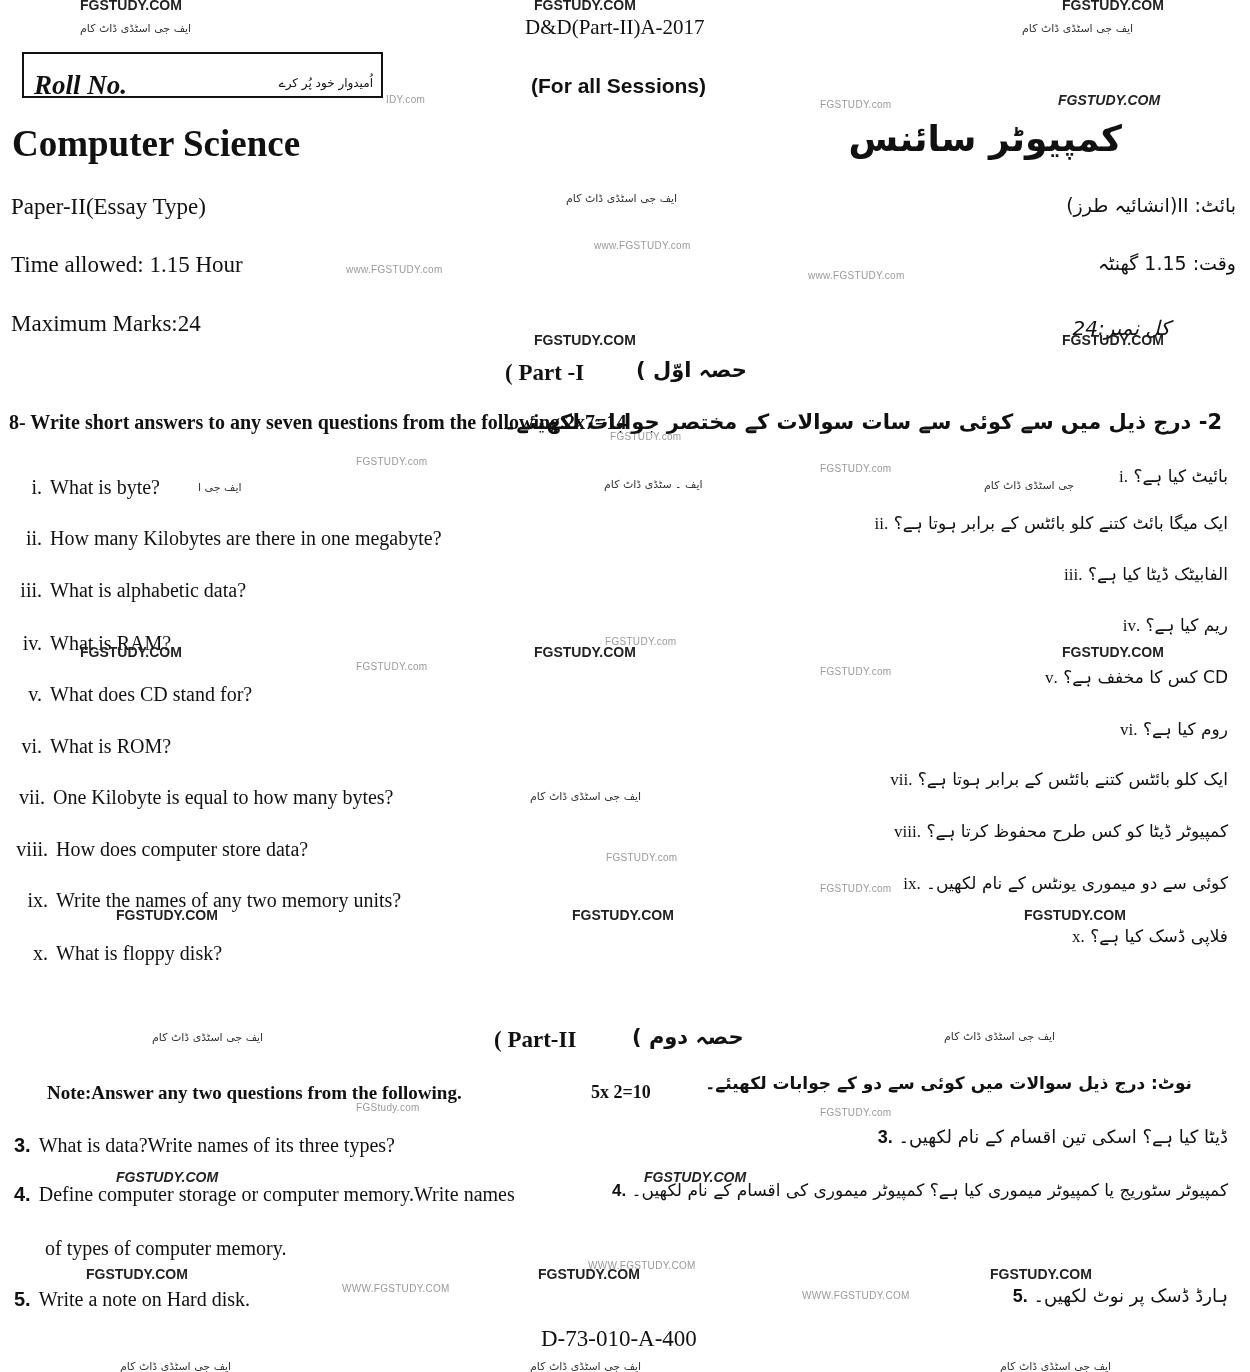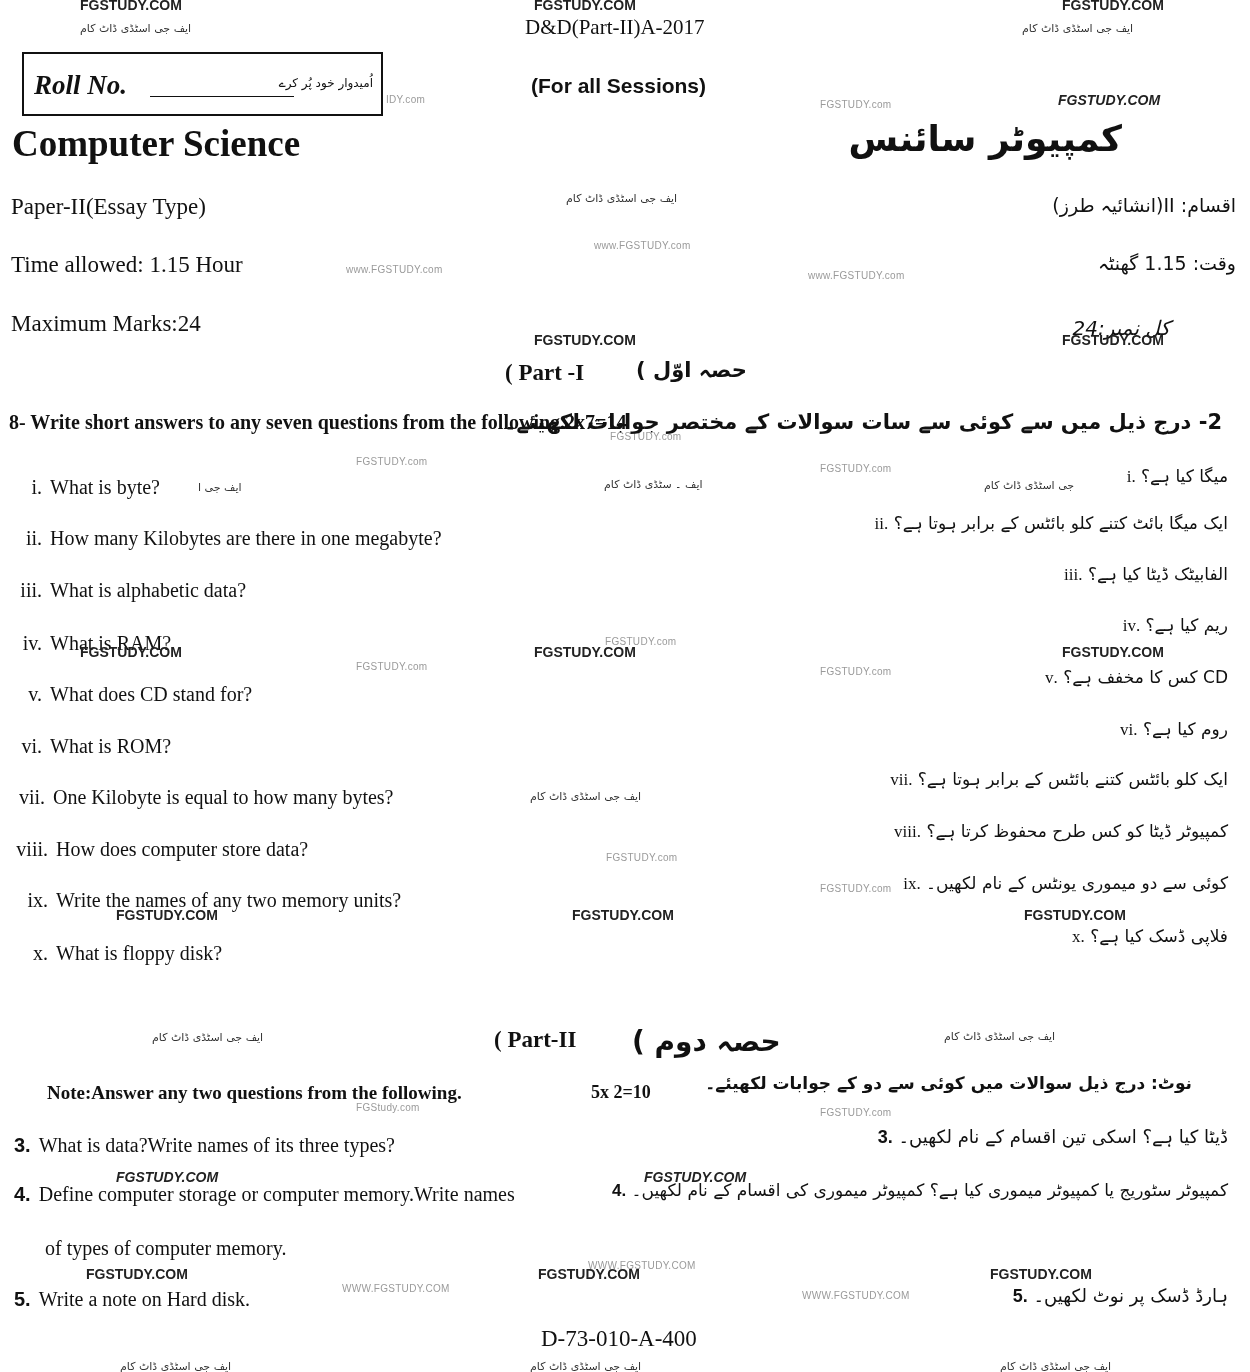--- a/index.html
+++ b/index.html
@@ -5,21 +5,21 @@
   html, body { margin: 0; padding: 0; background: #ffffff; }
   body { width: 1250px; height: 1372px; position: relative; overflow: hidden; color: #111; font-family: "Liberation Serif", serif; }
   .abs { position: absolute; white-space: nowrap; }
   .wm-bold { font-family: "Liberation Sans", sans-serif; font-weight: bold; font-size: 14px; color: #222; }
   .wm-ital { font-style: italic; }
   .wm-faint { font-family: "Liberation Sans", sans-serif; font-size: 10px; color: #9a9a9a; letter-spacing: 0.3px; }
   .urdu-wm { font-family: "DejaVu Sans", sans-serif; font-size: 11px; color: #333; direction: rtl; }
   .serif { font-family: "Liberation Serif", serif; }
   .sans { font-family: "Liberation Sans", sans-serif; }
   .urdu { font-family: "DejaVu Sans", sans-serif; direction: rtl; unicode-bidi: embed; }
-  .roll-box { position: absolute; left: 22px; top: 52px; width: 361px; height: 64px; border: 2px solid #111; box-sizing: border-box; }
+  .roll-box { position: absolute; left: 22px; top: 52px; width: 361px; height: 46px; border: 2px solid #111; box-sizing: border-box; }
   .roll-label { position: absolute; left: 10px; top: 16px; font-style: italic; font-weight: bold; font-size: 27px; }
   .roll-line { position: absolute; left: 126px; top: 42px; width: 144px; border-bottom: 1.5px solid #111; }
   .roll-urdu { position: absolute; right: 8px; top: 22px; font-size: 12px; }
   .q-en { font-size: 20px; margin-top: 12px; }
   .q-num { display: inline-block; text-align: right; width: 38px; margin-right: 8px; }
   .q-ur { font-size: 17px; text-align: right; }
   .part-title { font-weight: bold; font-size: 23px; }
   .long-q { font-size: 20px; }
   .long-q .n { font-family: "Liberation Sans", sans-serif; font-weight: bold; margin-right: 8px; }
 </style>
@@ -43,21 +43,21 @@
 
 <div class="abs sans" style="left:531px;top:74px;font-weight:bold;font-size:21px;">(For all Sessions)</div>
 <div class="abs wm-faint" style="left:820px;top:99px;">FGSTUDY.com</div>
 <div class="abs wm-bold wm-ital" style="left:1058px;top:92px;">FGSTUDY.COM</div>
 
 <div class="abs serif" style="left:12px;top:122px;font-weight:bold;font-size:37px;">Computer Science</div>
 <div class="abs urdu" style="right:128px;top:118px;font-weight:bold;font-size:36px;">کمپیوٹر سائنس</div>
 
 <div class="abs serif" style="left:11px;top:194px;font-size:23px;text-align:center;">Paper-II(Essay Type)</div>
 <div class="abs urdu-wm" style="left:566px;top:192px;">ایف جی اسٹڈی ڈاٹ کام</div>
-<div class="abs urdu" style="right:14px;top:194px;font-size:19px;">اقسام: II(انشائیہ طرز)</div>
+<div class="abs urdu" style="right:14px;top:194px;font-size:19px;">بائٹ: II(انشائیہ طرز)</div>
 <div class="abs wm-faint" style="left:594px;top:240px;">www.FGSTUDY.com</div>
 
 <div class="abs serif" style="left:11px;top:252px;font-size:23px;">Time allowed: 1.15 Hour</div>
 <div class="abs wm-faint" style="left:346px;top:264px;">www.FGSTUDY.com</div>
 <div class="abs wm-faint" style="left:808px;top:270px;">www.FGSTUDY.com</div>
 <div class="abs urdu" style="right:14px;top:252px;font-size:19px;">وقت: 1.15 گھنٹہ</div>
 
 <div class="abs serif" style="left:11px;top:311px;font-size:23px;">Maximum Marks:24</div>
 <div class="abs wm-bold" style="left:534px;top:332px;">FGSTUDY.COM</div>
 <div class="abs urdu" style="right:80px;top:316px;font-size:20px;font-style:italic;">کل نمبر:24</div>
@@ -94,21 +94,21 @@
 <div class="abs serif q-en" style="left:0;top:826px;">
   <span class="q-num" style="width:48px">viii.</span><span>How does computer store data?</span>
 </div>
 <div class="abs serif q-en" style="left:0;top:877px;">
   <span class="q-num" style="width:48px">ix.</span><span>Write the names of any two memory units?</span>
 </div>
 <div class="abs serif q-en" style="left:0;top:930px;">
   <span class="q-num" style="width:48px">x.</span><span>What is floppy disk?</span>
 </div>
 
-<div class="abs urdu q-ur" style="right:22px;top:466px;"><span>میگا کیا ہے؟</span> <span class="serif">.i</span></div>
+<div class="abs urdu q-ur" style="right:22px;top:466px;"><span>بائیٹ کیا ہے؟</span> <span class="serif">.i</span></div>
 <div class="abs urdu q-ur" style="right:22px;top:513px;"><span>ایک میگا بائٹ کتنے کلو بائٹس کے برابر ہوتا ہے؟</span> <span class="serif">.ii</span></div>
 <div class="abs urdu q-ur" style="right:22px;top:564px;"><span>الفابیٹک ڈیٹا کیا ہے؟</span> <span class="serif">.iii</span></div>
 <div class="abs urdu q-ur" style="right:22px;top:615px;"><span>ریم کیا ہے؟</span> <span class="serif">.iv</span></div>
 <div class="abs urdu q-ur" style="right:22px;top:667px;"><span>CD کس کا مخفف ہے؟</span> <span class="serif">.v</span></div>
 <div class="abs urdu q-ur" style="right:22px;top:719px;"><span>روم کیا ہے؟</span> <span class="serif">.vi</span></div>
 <div class="abs urdu q-ur" style="right:22px;top:769px;"><span>ایک کلو بائٹس کتنے بائٹس کے برابر ہوتا ہے؟</span> <span class="serif">.vii</span></div>
 <div class="abs urdu q-ur" style="right:22px;top:821px;"><span>کمپیوٹر ڈیٹا کو کس طرح محفوظ کرتا ہے؟</span> <span class="serif">.viii</span></div>
 <div class="abs urdu q-ur" style="right:22px;top:873px;"><span>کوئی سے دو میموری یونٹس کے نام لکھیں۔</span> <span class="serif">.ix</span></div>
 <div class="abs urdu q-ur" style="right:22px;top:926px;"><span>فلاپی ڈسک کیا ہے؟</span> <span class="serif">.x</span></div>
 
@@ -125,21 +125,21 @@
 <div class="abs wm-faint" style="left:820px;top:666px;">FGSTUDY.com</div>
 <div class="abs urdu-wm" style="left:530px;top:790px;">ایف جی اسٹڈی ڈاٹ کام</div>
 <div class="abs wm-faint" style="left:606px;top:852px;">FGSTUDY.com</div>
 <div class="abs wm-faint" style="left:820px;top:883px;">FGSTUDY.com</div>
 <div class="abs wm-bold" style="left:116px;top:907px;">FGSTUDY.COM</div>
 <div class="abs wm-bold" style="left:572px;top:907px;">FGSTUDY.COM</div>
 <div class="abs wm-bold" style="left:1024px;top:907px;">FGSTUDY.COM</div>
 
 <div class="abs urdu-wm" style="left:152px;top:1031px;">ایف جی اسٹڈی ڈاٹ کام</div>
 <div class="abs serif part-title" style="left:494px;top:1027px;">( Part-II</div>
-<div class="abs urdu part-title" style="left:632px;top:1025px;font-size:28px;">حصہ دوم )</div>
+<div class="abs urdu part-title" style="left:632px;top:1025px;font-size:21px;">حصہ دوم )</div>
 <div class="abs urdu-wm" style="left:944px;top:1030px;">ایف جی اسٹڈی ڈاٹ کام</div>
 
 <div class="abs serif" style="left:47px;top:1082px;font-weight:bold;font-size:19px;">Note:Answer any two questions from the following.</div>
 <div class="abs serif" style="left:591px;top:1082px;font-weight:bold;font-size:18px;">5x 2=10</div>
 <div class="abs wm-faint" style="left:356px;top:1102px;">FGStudy.com</div>
 <div class="abs urdu" style="right:58px;top:1073px;font-weight:bold;font-size:17px;margin-left:16px;">نوٹ: درج ذیل سوالات میں کوئی سے دو کے جوابات لکھیئے۔</div>
 <div class="abs wm-faint" style="left:820px;top:1107px;">FGSTUDY.com</div>
 
 <div class="abs serif long-q" style="left:14px;top:1134px;">
   <span class="n">3.</span><span>What is data?Write names of its three types?</span>

